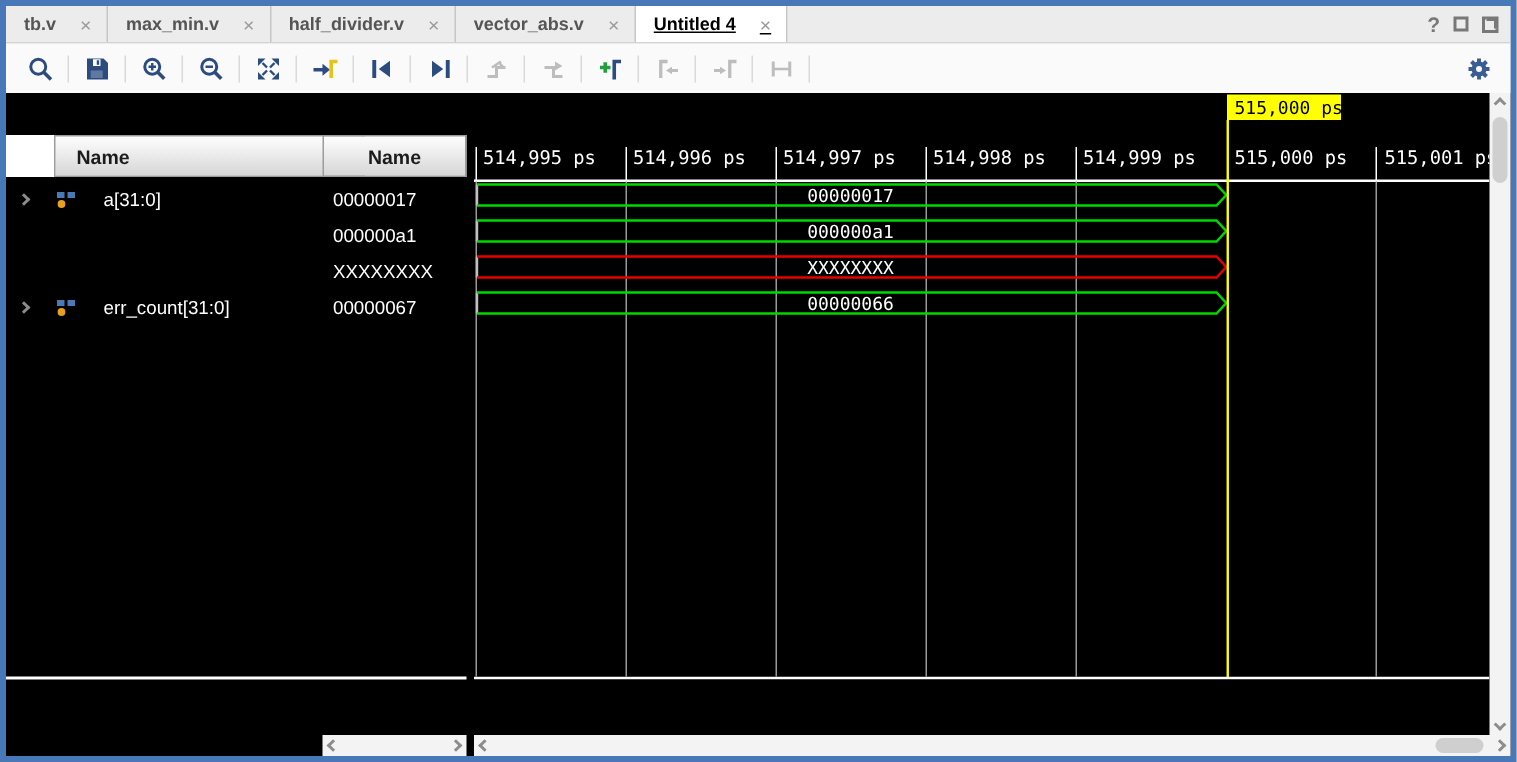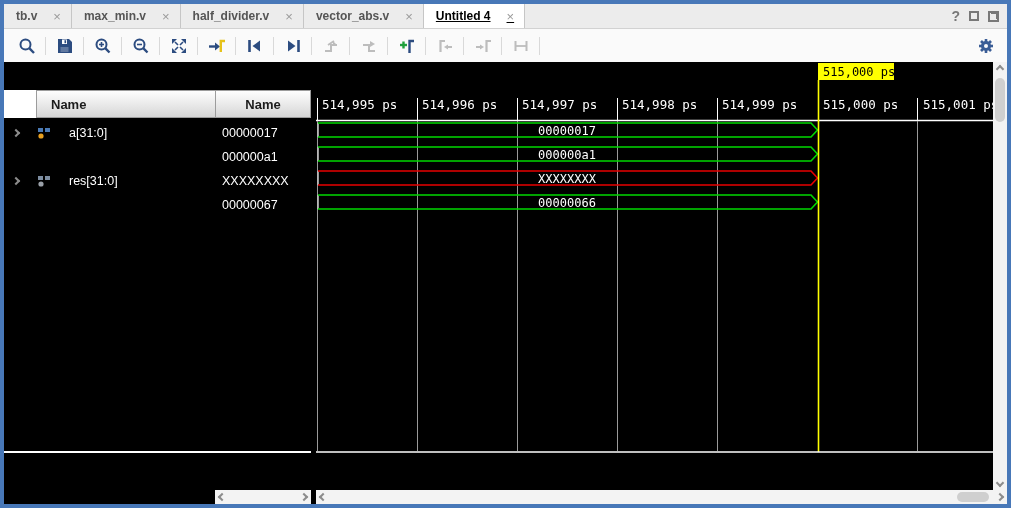--- a/index.html
+++ b/index.html
@@ -232,28 +232,28 @@
 
     <div class="sigrow" style="top:59px">
       <span class="chev c-right"></span>
       <svg width="14" height="12">
           <rect x="1" y="1" width="5" height="4" fill="#4a7ab5"></rect>
           <rect x="8" y="1" width="5" height="4" fill="#4a7ab5"></rect>
           <circle cx="4" cy="9" r="2.6" fill="#e8a020"></circle>
         </svg>
       <span>a[31:0]</span>
     </div>
-    <div class="sigrow" style="top:107px">
+    <div class="sigrow" style="top:131px">
       <span class="chev c-right"></span>
       <svg width="14" height="12">
-          <rect x="1" y="1" width="5" height="4" fill="#7d8da0"></rect>
-          <rect x="8" y="1" width="5" height="4" fill="#7d8da0"></rect>
-          <circle cx="4" cy="9" r="2.6" fill="#9aa0a8"></circle>
-        </svg>
-      <span>res[31:0]</span>
+          <rect x="1" y="1" width="5" height="4" fill="#4a7ab5"></rect>
+          <rect x="8" y="1" width="5" height="4" fill="#4a7ab5"></rect>
+          <circle cx="4" cy="9" r="2.6" fill="#e8a020"></circle>
+        </svg>
+      <span>err_count[31:0]</span>
     </div>
 
     <div class="valrow" style="top:59px">00000017</div>
     <div class="valrow" style="top:83px">000000a1</div>
     <div class="valrow" style="top:107px">XXXXXXXX</div>
     <div class="valrow" style="top:131px">00000067</div>
 
     <div class="hline-panels"></div>
 
     <div class="wavebox">

